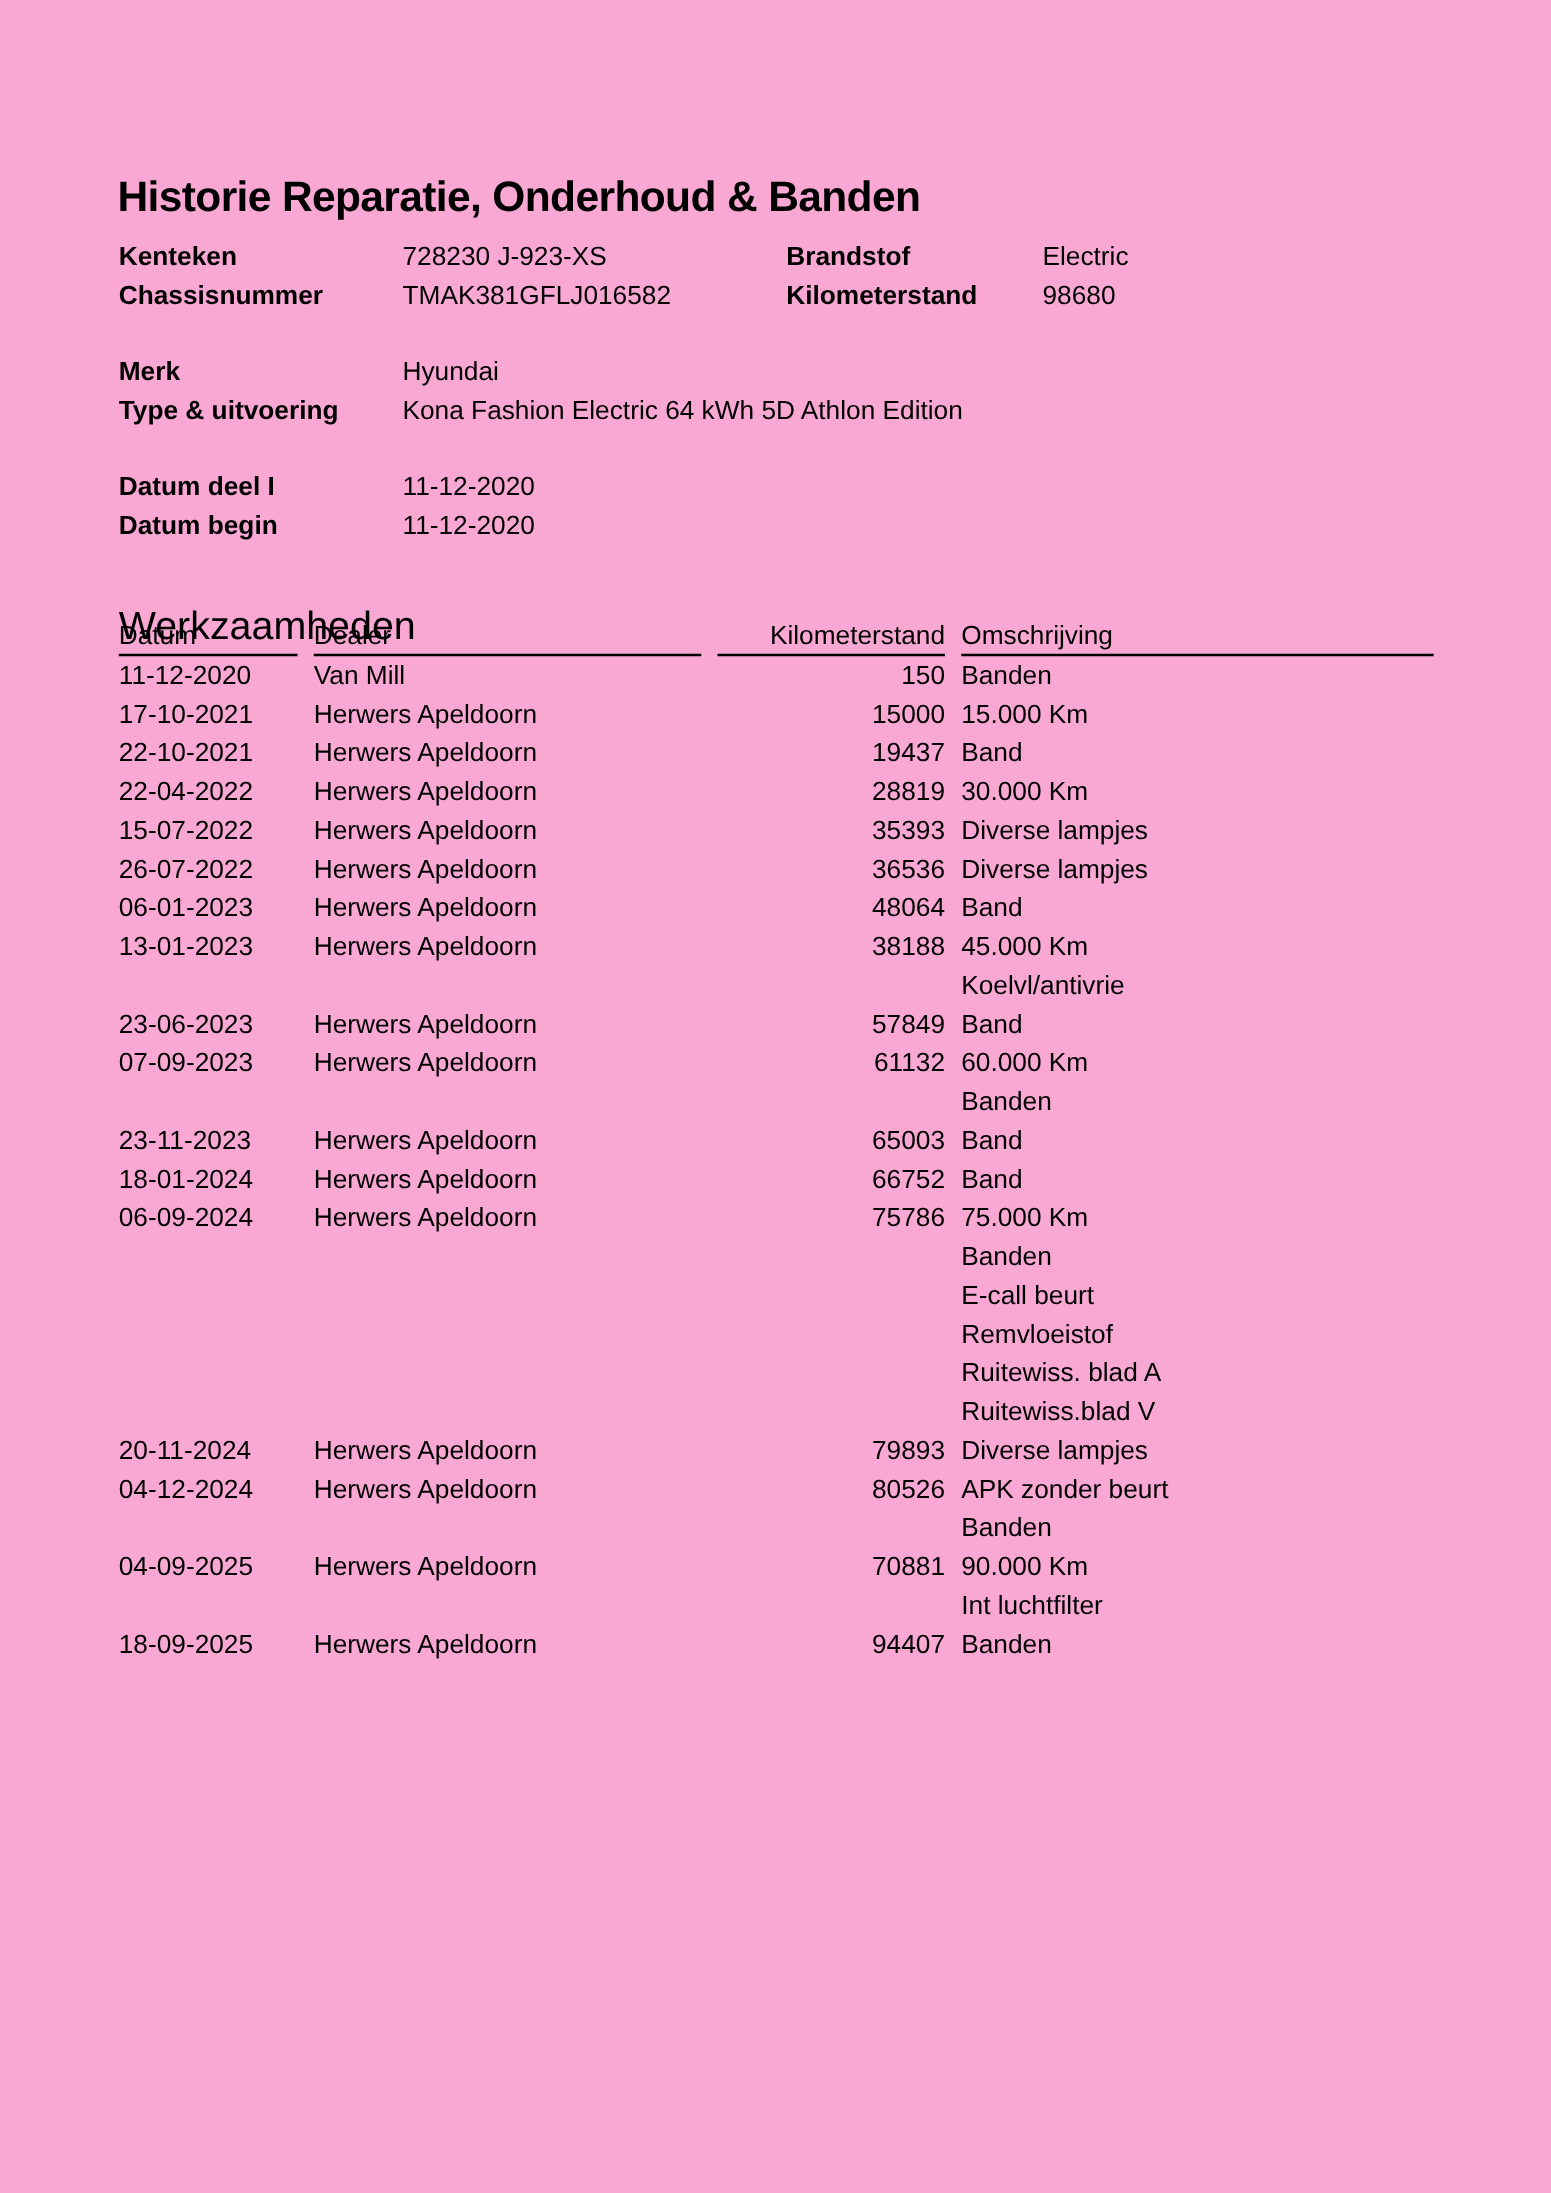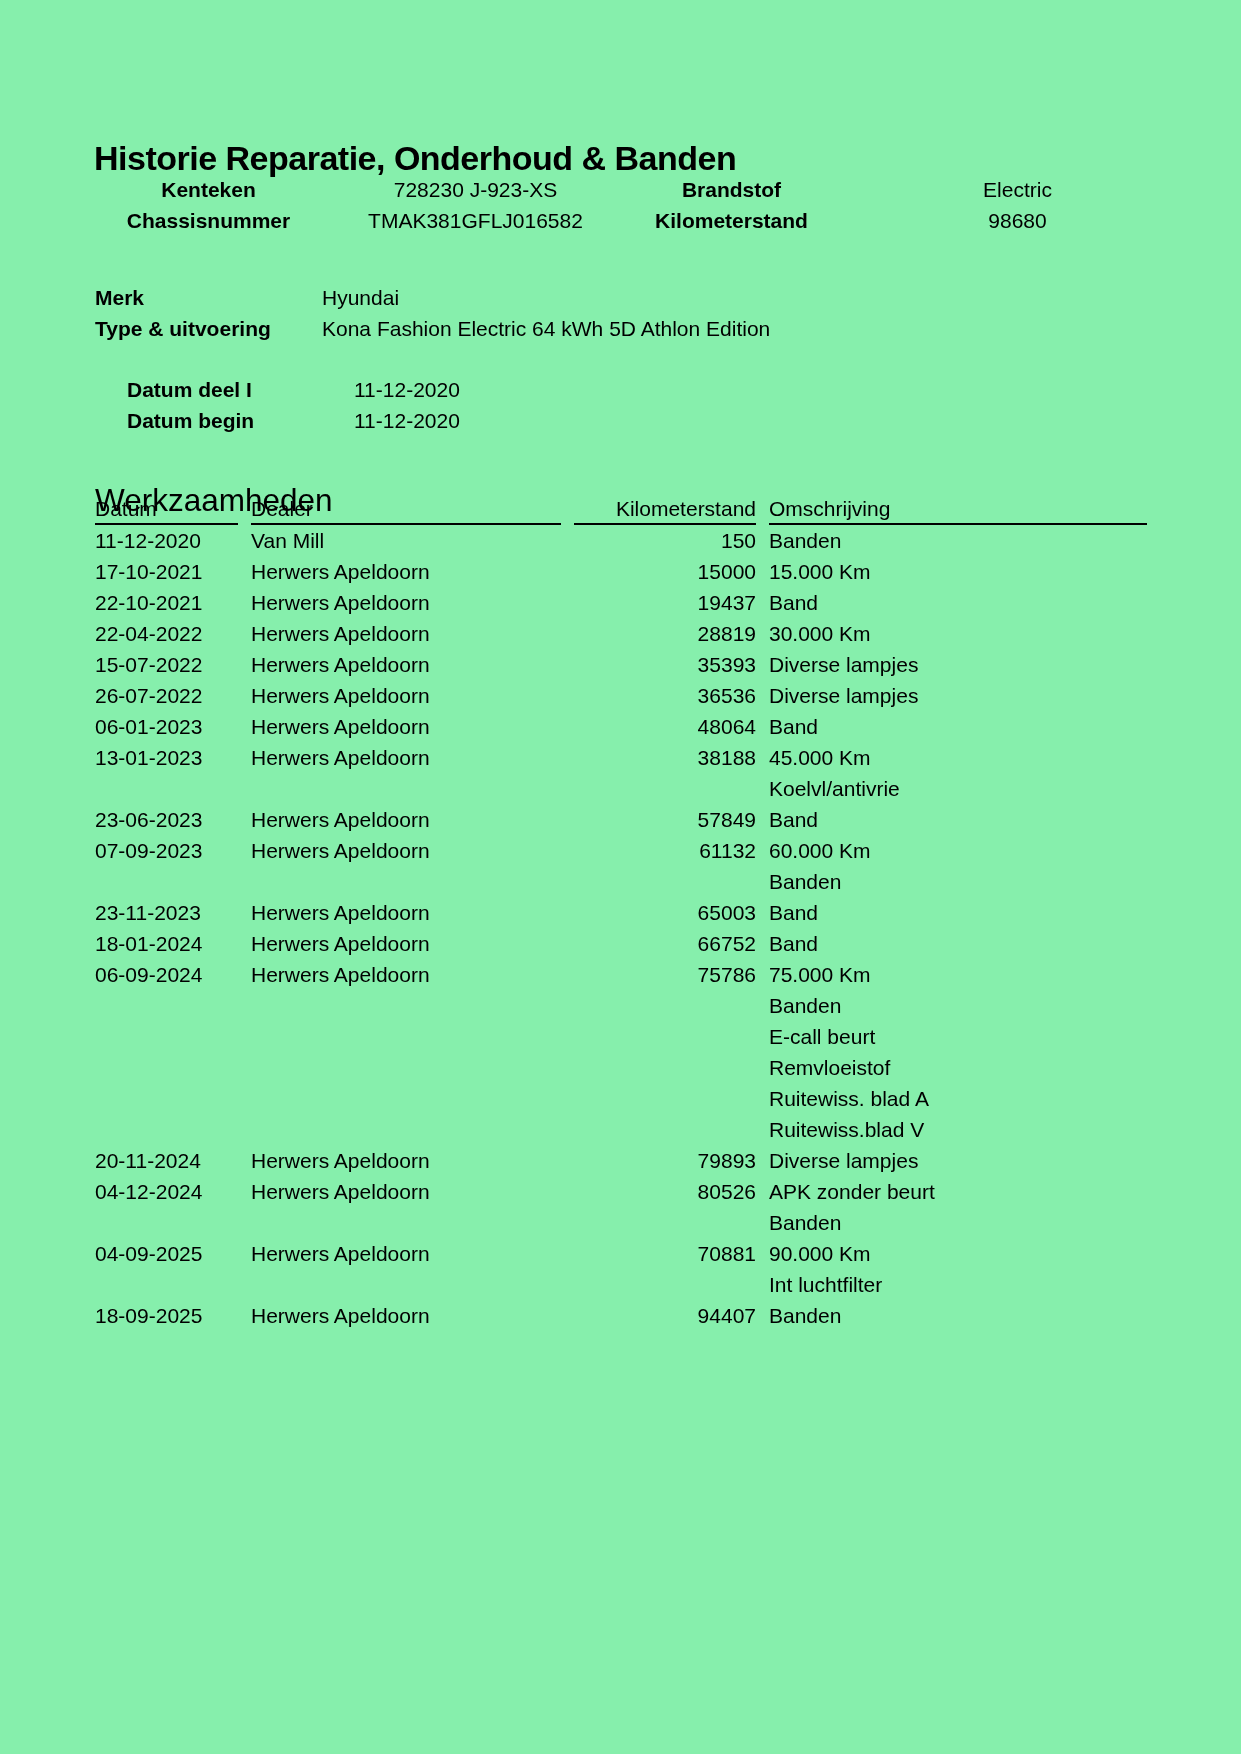--- a/index.html
+++ b/index.html
@@ -1,21 +1,21 @@
 <!DOCTYPE html>
 <html><head>
 <meta charset="utf-8">
 <style>
   html, body { margin: 0; padding: 0; background: #e8e8e8; }
   .page {
     position: relative;
     width: 1241px;
     height: 1754px;
     margin: 0 auto;
-    background: #86efac;
+    background: #f9a8d4;
     color: #000000;
     font-family: "Liberation Sans", "DejaVu Sans", sans-serif;
     font-size: 21px;
     overflow: hidden;
   }
   .title {
     position: absolute;
     left: 94px;
     top: 116px;
     font-size: 34px;
@@ -29,23 +29,23 @@
     right: 40px;
   }
   .kv-line {
     display: grid;
     grid-template-columns: 227px 307px 205px auto;
     height: 31px;
     line-height: 31px;
     white-space: nowrap;
   }
   .kv-label { font-weight: bold; }
-  .g1 { top: 174px; text-align: center; }
+  .g1 { top: 190px; }
   .g2 { top: 282px; }
-  .g3 { top: 374px; margin-left: 32px; }
+  .g3 { top: 374px; }
   .wz-heading {
     position: absolute;
     left: 95px;
     top: 459px;
     height: 31px;
     line-height: 31px;
     font-weight: normal;
     white-space: nowrap;
   }
   .wz-table {

